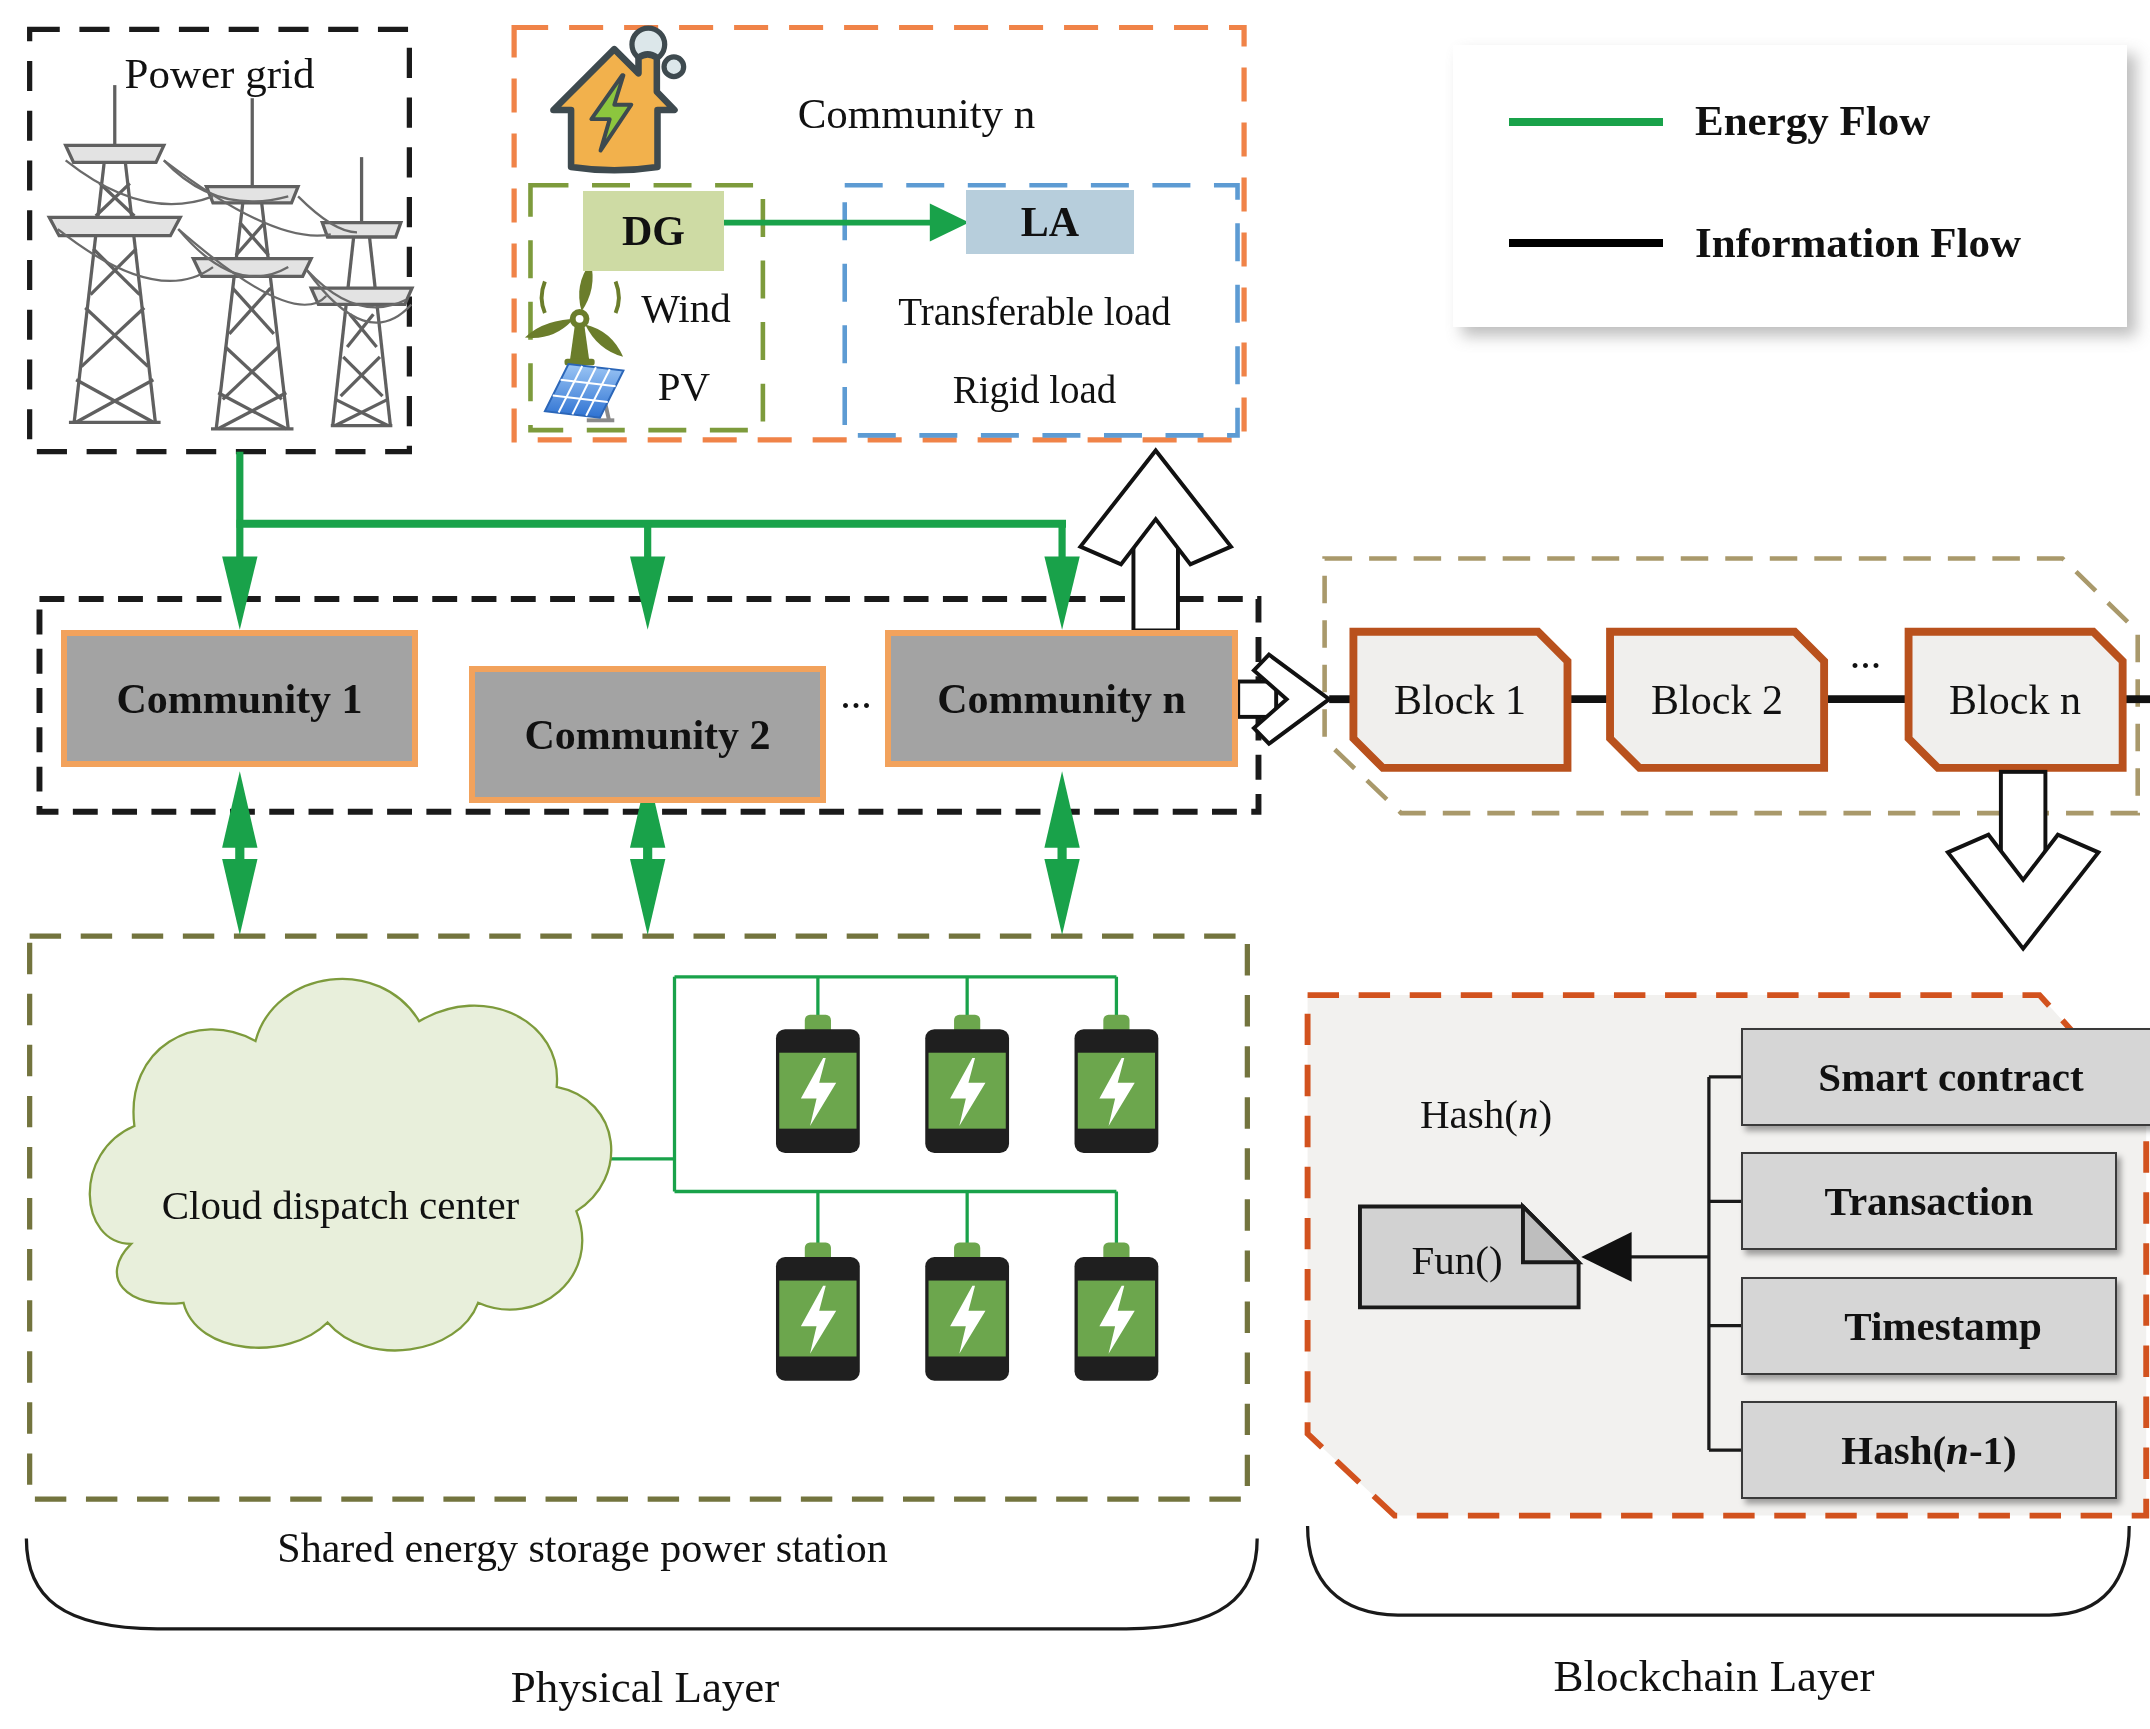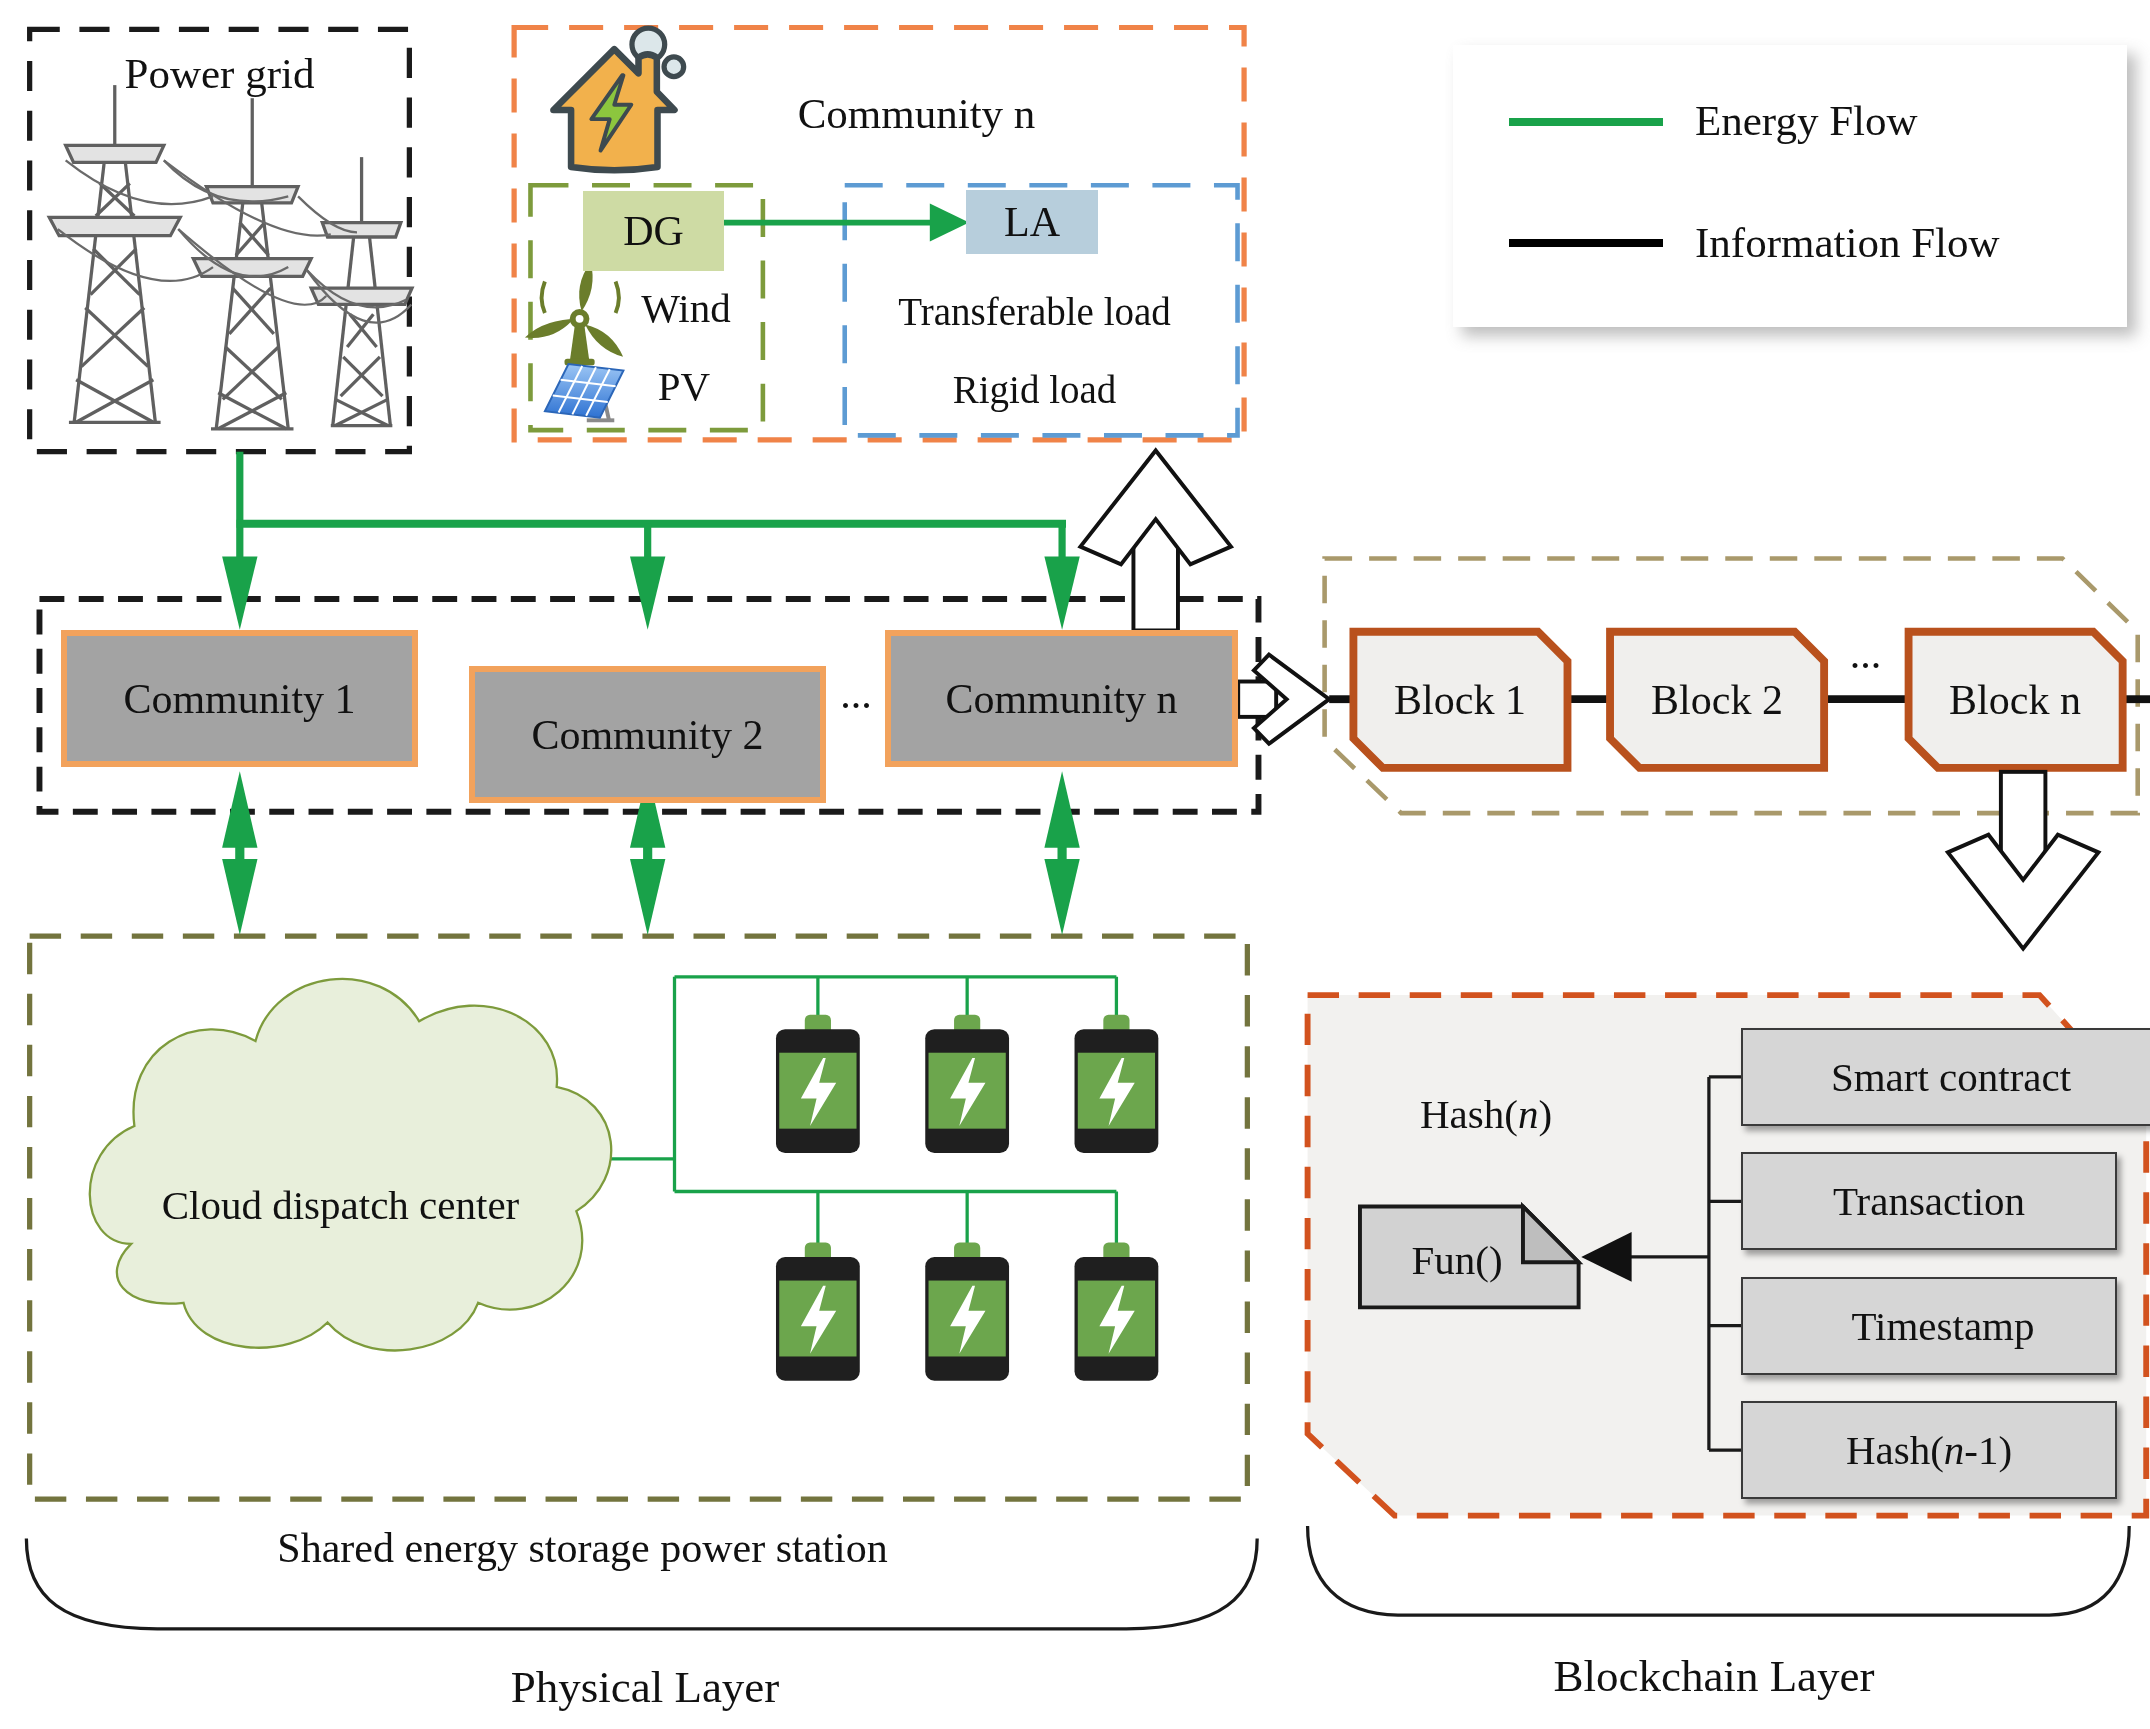--- a/index.html
+++ b/index.html
@@ -8,21 +8,21 @@
     width:2151px;height:1729px;
     background:#ffffff;
     font-family:"Liberation Serif","DejaVu Serif",serif;
     color:#111;
     overflow:hidden;
   }
   #shapes{position:absolute;left:0;top:0;width:2151px;height:1729px;z-index:1;}
   .lbl{position:absolute;display:flex;align-items:center;justify-content:center;
        text-align:center;z-index:3;line-height:1.05;white-space:nowrap;}
   .box{position:absolute;box-sizing:border-box;z-index:2;display:flex;
-       align-items:center;justify-content:center;white-space:nowrap;}
+       align-items:center;justify-content:center;white-space:nowrap;font-weight:bold;}
   .community{border:6.5px solid #F2A25C;background:#a3a3a3;font-size:42px;}
   .subfill{z-index:2;}
   .graybox{border:2.6px solid #3a3a3a;background:#D6D6D6;font-size:41px;
            box-shadow:3.9px 4.6px 5.9px rgba(0,0,0,0.35);}
   .legendbox{background:#ffffff;box-shadow:9.2px 9.2px 14.4px rgba(110,110,110,0.45);}
   .legendline{position:absolute;height:7.9px;width:154px;left:56px;}
   .ital{font-style:italic;}
 </style>
 </head>
 <body>
@@ -240,21 +240,21 @@
     <path d="M1997,2331 C1997,2415 2045,2466 2135,2467 L3130,2467 C3212,2466 3252,2415 3252,2331" fill="none" stroke="#1a1a1a" stroke-width="5"></path>
   </svg>
 
   <div class="lbl" style="left:29.5px;top:46px;width:380px;height:56px;font-size:43px;">Power grid</div>
 
   <div class="lbl" style="left:717px;top:86px;width:399px;height:56px;font-size:43px;">Community n</div>
 
   <div class="box subfill" style="left:583px;top:191px;width:141px;height:80px;background:#CEDBA4;font-size:42px;">
     <span>DG</span>
   </div>
-  <div class="box subfill" style="left:966px;top:190px;width:132px;height:64px;background:#B7CEDC;font-size:42px;">
+  <div class="box subfill" style="left:966px;top:190px;width:168px;height:64px;background:#B7CEDC;font-size:42px;">
     <span>LA</span>
   </div>
 
   <div class="lbl" style="left:627px;top:285px;width:118px;height:47px;font-size:41px;">Wind</div>
   <div class="lbl" style="left:625px;top:363px;width:118px;height:47px;font-size:41px;text-align:right;">PV</div>
   <div class="lbl" style="left:851px;top:289px;width:367px;height:47px;font-size:39px;">Transferable load</div>
   <div class="lbl" style="left:851px;top:367px;width:367px;height:47px;font-size:39px;">Rigid load</div>
 
   <div class="box legendbox" style="left:1453px;top:45px;width:674px;height:282px;">
     <div class="legendline" style="top:73px;background:#19A24A;"></div>

